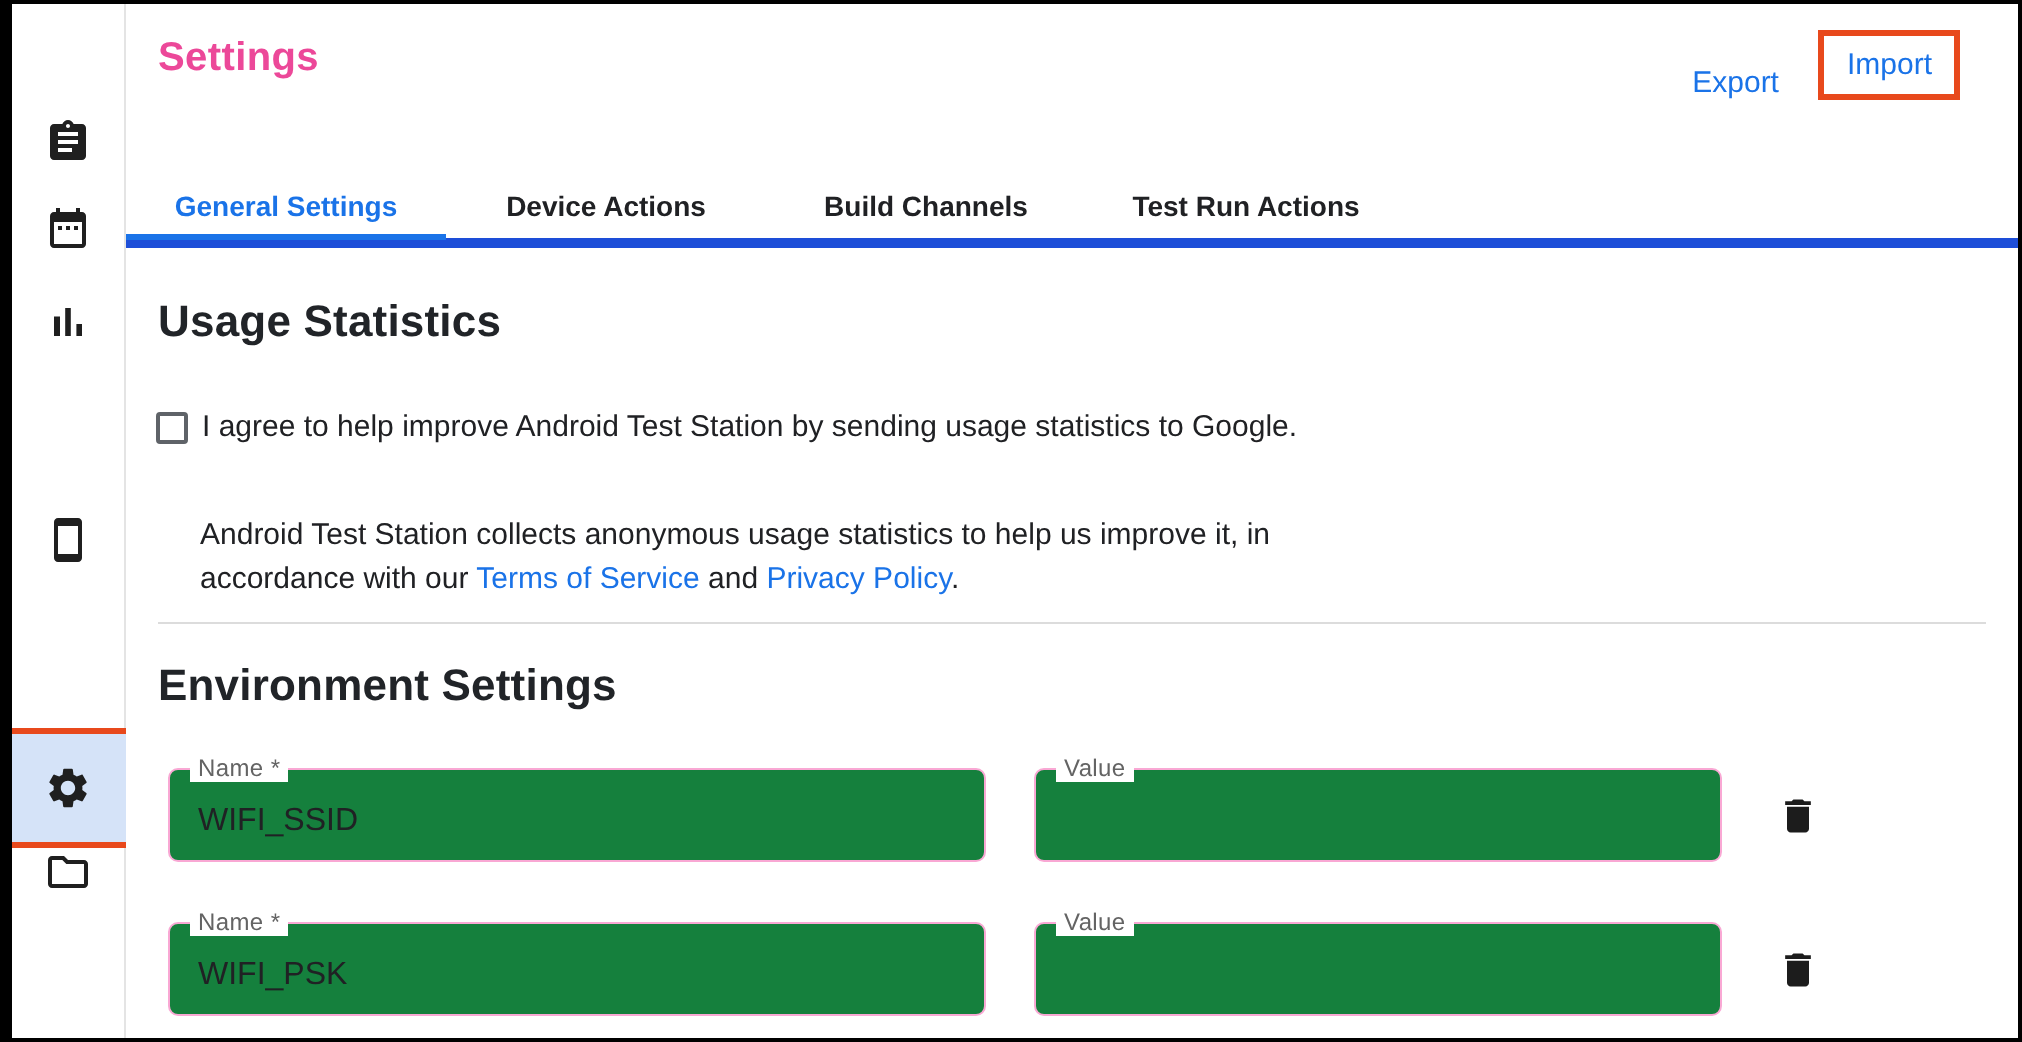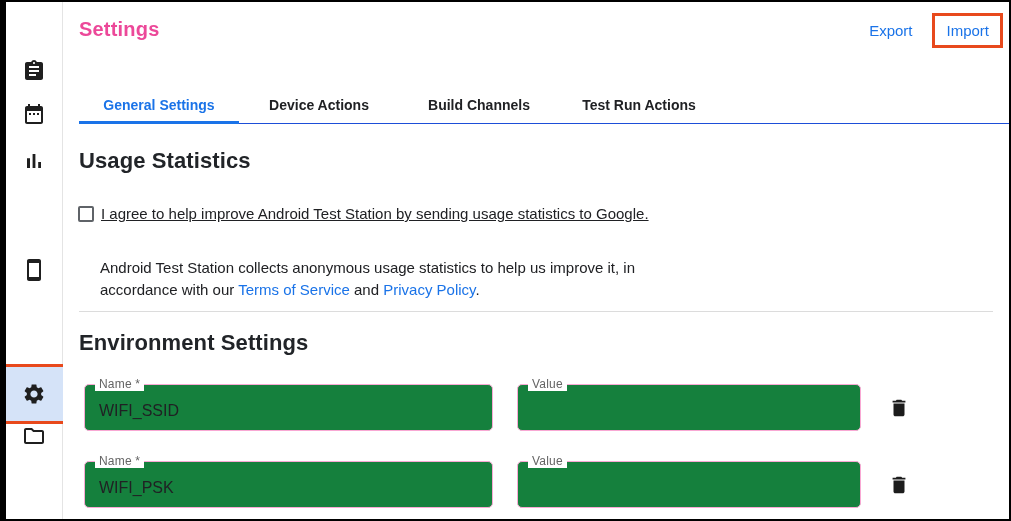--- a/index.html
+++ b/index.html
@@ -16,37 +16,37 @@
   .nav-calendar   { top:94px; }
   .nav-chart      { top:141px; }
   .nav-phone      { top:250px; }
   .nav-folder     { top:416px; }
   .nav-gear { top:362px; left:-4px; width:64px; height:60px; border:3px solid var(--orange); background:var(--gearbg); }
 
   
   .content { position:relative; flex:1; background:#fff; }
   .page-title { position:absolute; left:16px; top:16px; font-size:20px; color:#ec4899; letter-spacing:.2px; }
 
-  .header-actions { position:absolute; top:8px; right:6px; height:40px; display:flex; align-items:center; }
+  .header-actions { position:absolute; top:8px; right:29px; height:40px; display:flex; align-items:flex-end; }
   .link-btn { color:var(--blue); font-size:15px; cursor:pointer; background:none; border:none; font-family:inherit; }
   .export-btn { margin-right:20px; }
   .import-box { border:3px solid var(--orange); padding:6px 11px; display:flex; align-items:center; }
 
-  .tabs { position:absolute; top:84px; left:16px; right:0; height:38px; display:flex; border-bottom:1px solid #1d4ed8; }
+  .tabs { position:absolute; top:84px; left:0; right:0; height:38px; display:flex; border-bottom:5px solid #1d4ed8; }
   .tab { position:relative; width:160px; display:flex; align-items:center; justify-content:center; font-size:14px; font-weight:700; color:#202124; cursor:pointer; }
   .tab.active { color:var(--blue); }
   .tab.active::after { content:""; position:absolute; left:0; right:0; bottom:-1px; height:3px; background:var(--blue); }
 
   .section-heading { position:absolute; left:16px; font-size:22px; color:#212428; letter-spacing:.1px; }
   .usage-heading { top:146px; }
   .env-heading { top:328px; }
 
   .agree-row { position:absolute; left:15px; top:200px; display:flex; align-items:center; }
   .checkbox { width:16px; height:16px; border:2px solid #5f6368; border-radius:2px; flex:none; cursor:pointer; background:#fff; }
-  .agree-label { margin-left:7px; max-width:558px; font-size:15px; line-height:23px; color:#202124;text-decoration:underline; }
+  .agree-label { margin-left:7px; max-width:558px; font-size:15px; line-height:23px; color:#202124; }
 
   .info-para { position:absolute; left:37px; top:255px; max-width:614px; font-size:15px; line-height:22px; color:#202124; }
   .text-link { color:var(--blue); cursor:pointer; text-decoration:none; }
 
   .divider { position:absolute; left:16px; right:16px; top:309px; height:1px; background:#dcdcdc; }
 
   .env-row { position:absolute; left:21px; display:flex; align-items:center; }
   .env-row-1 { top:382px; }
   .env-row-2 { top:459px; }
   .field { position:relative; height:47px; border:1px solid #f9a8d4; border-radius:5px; background:#15803d; }

